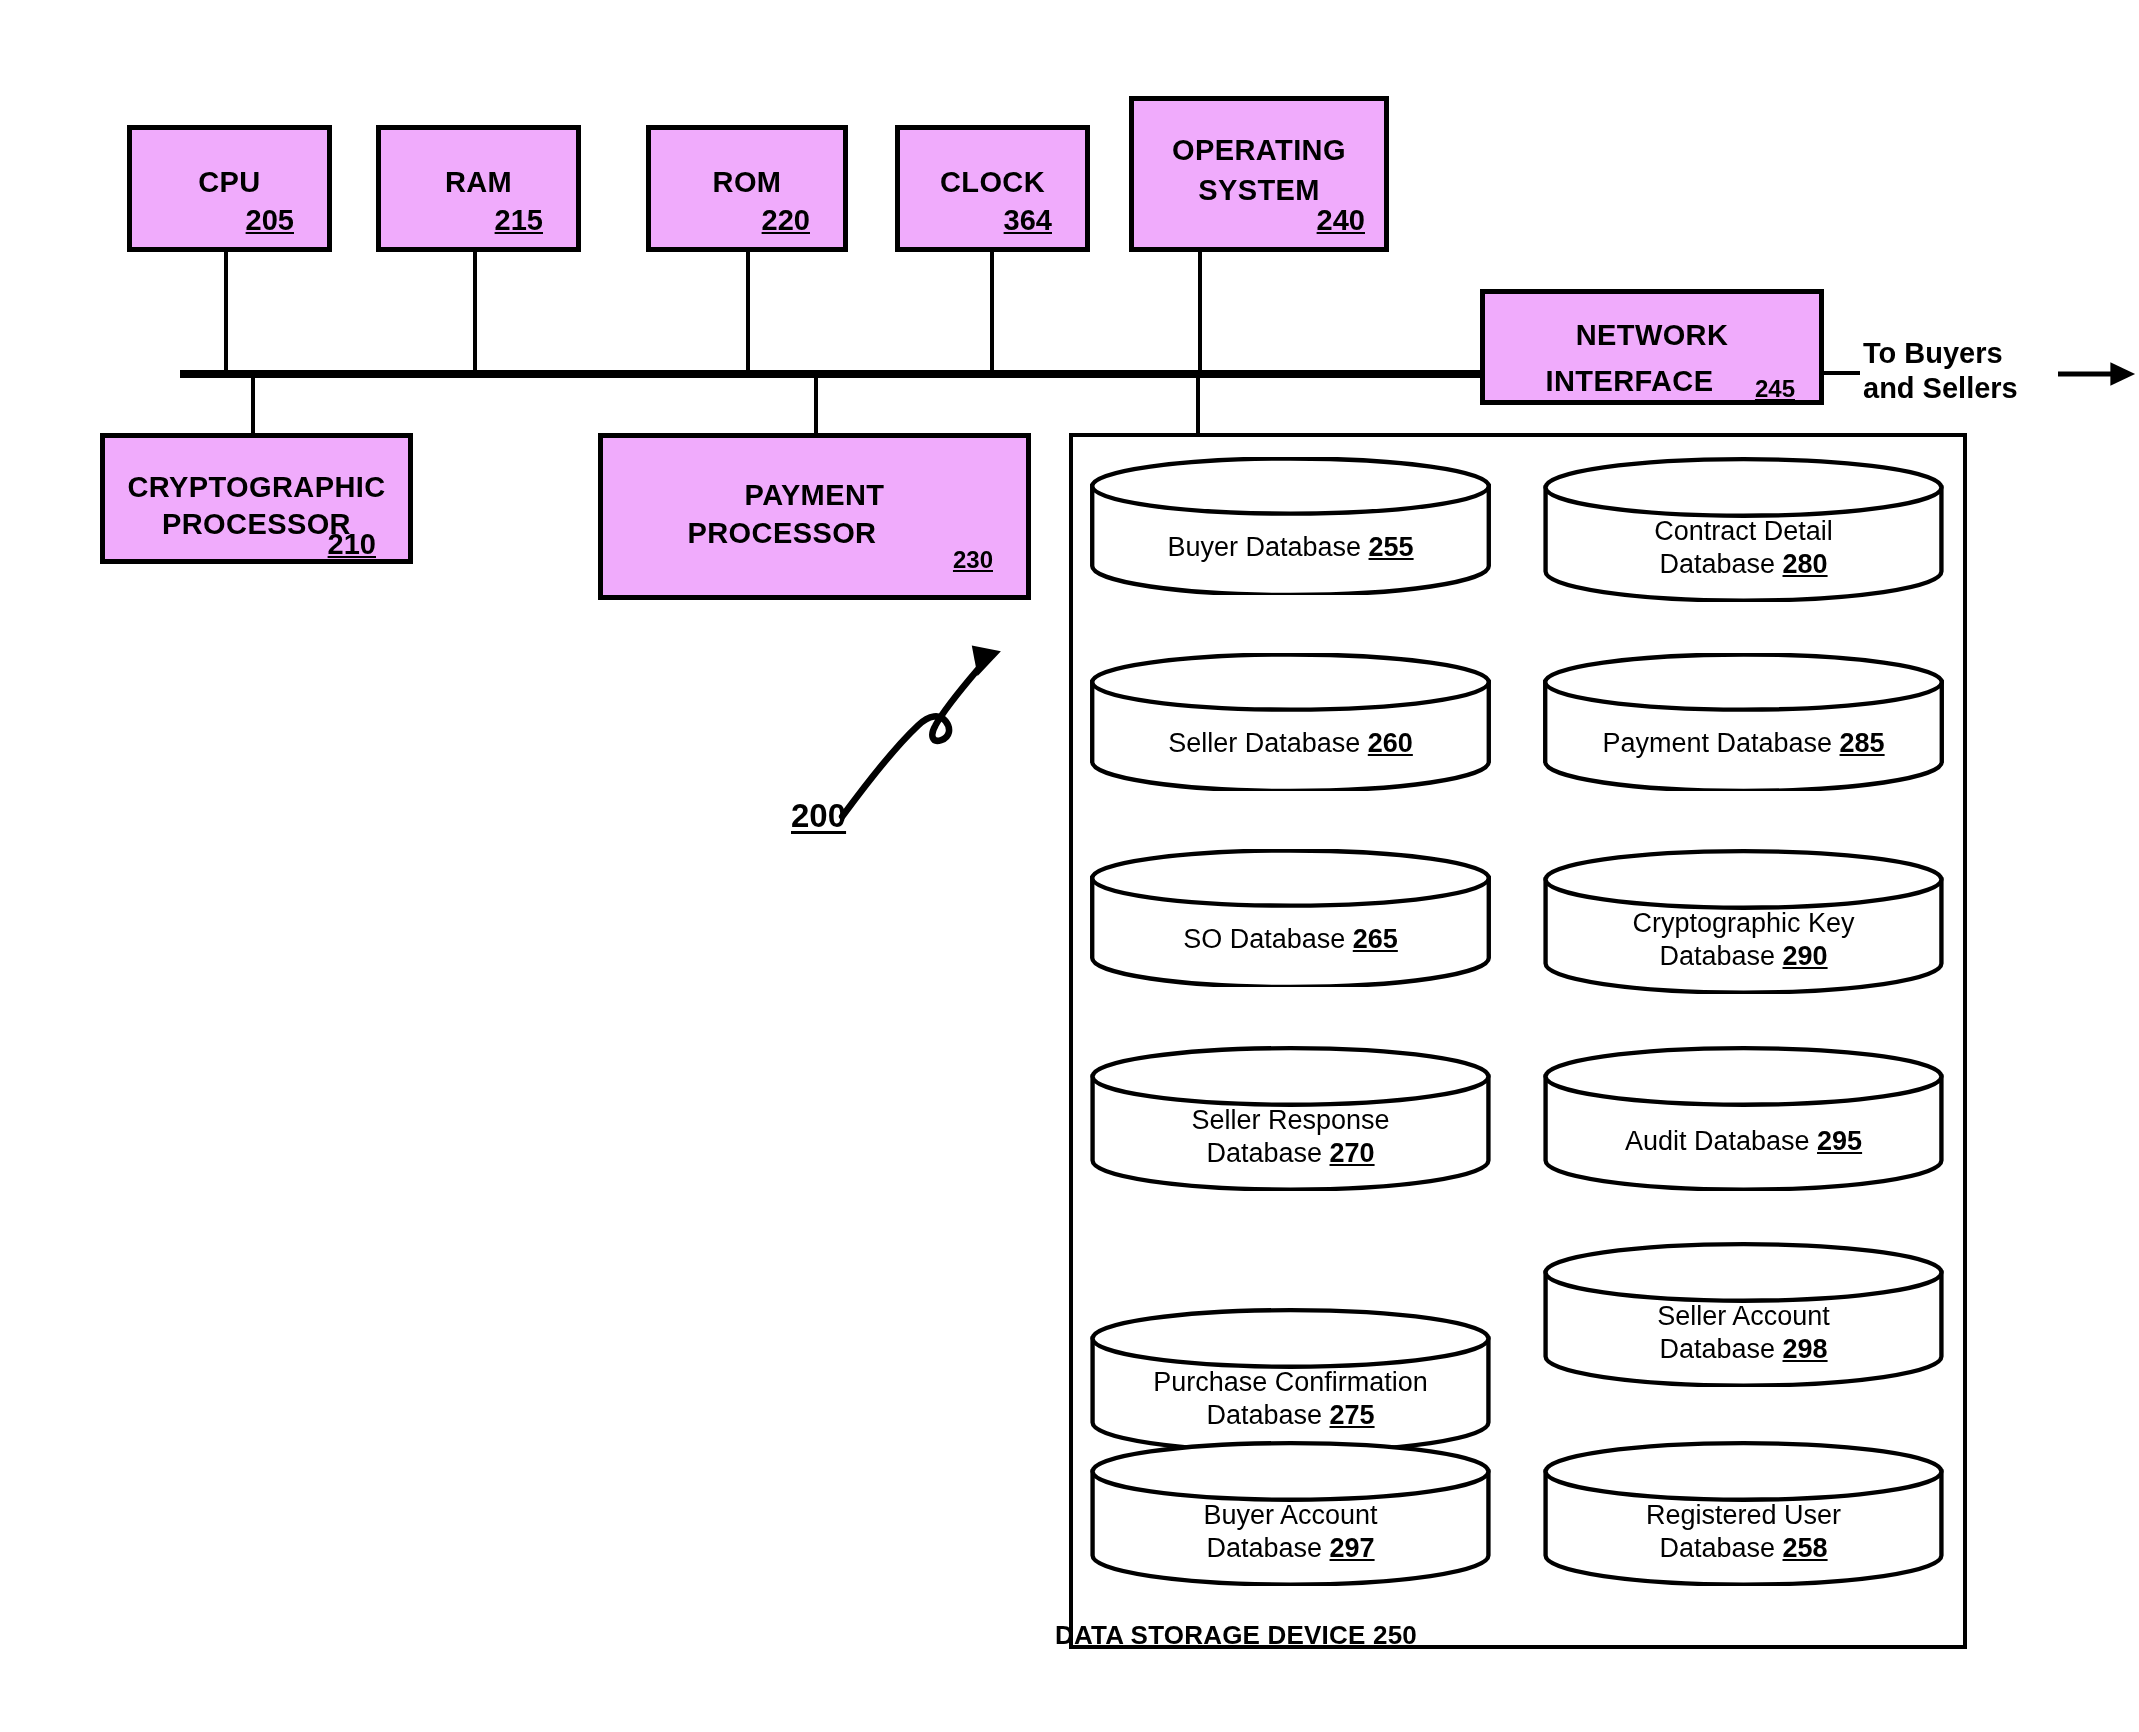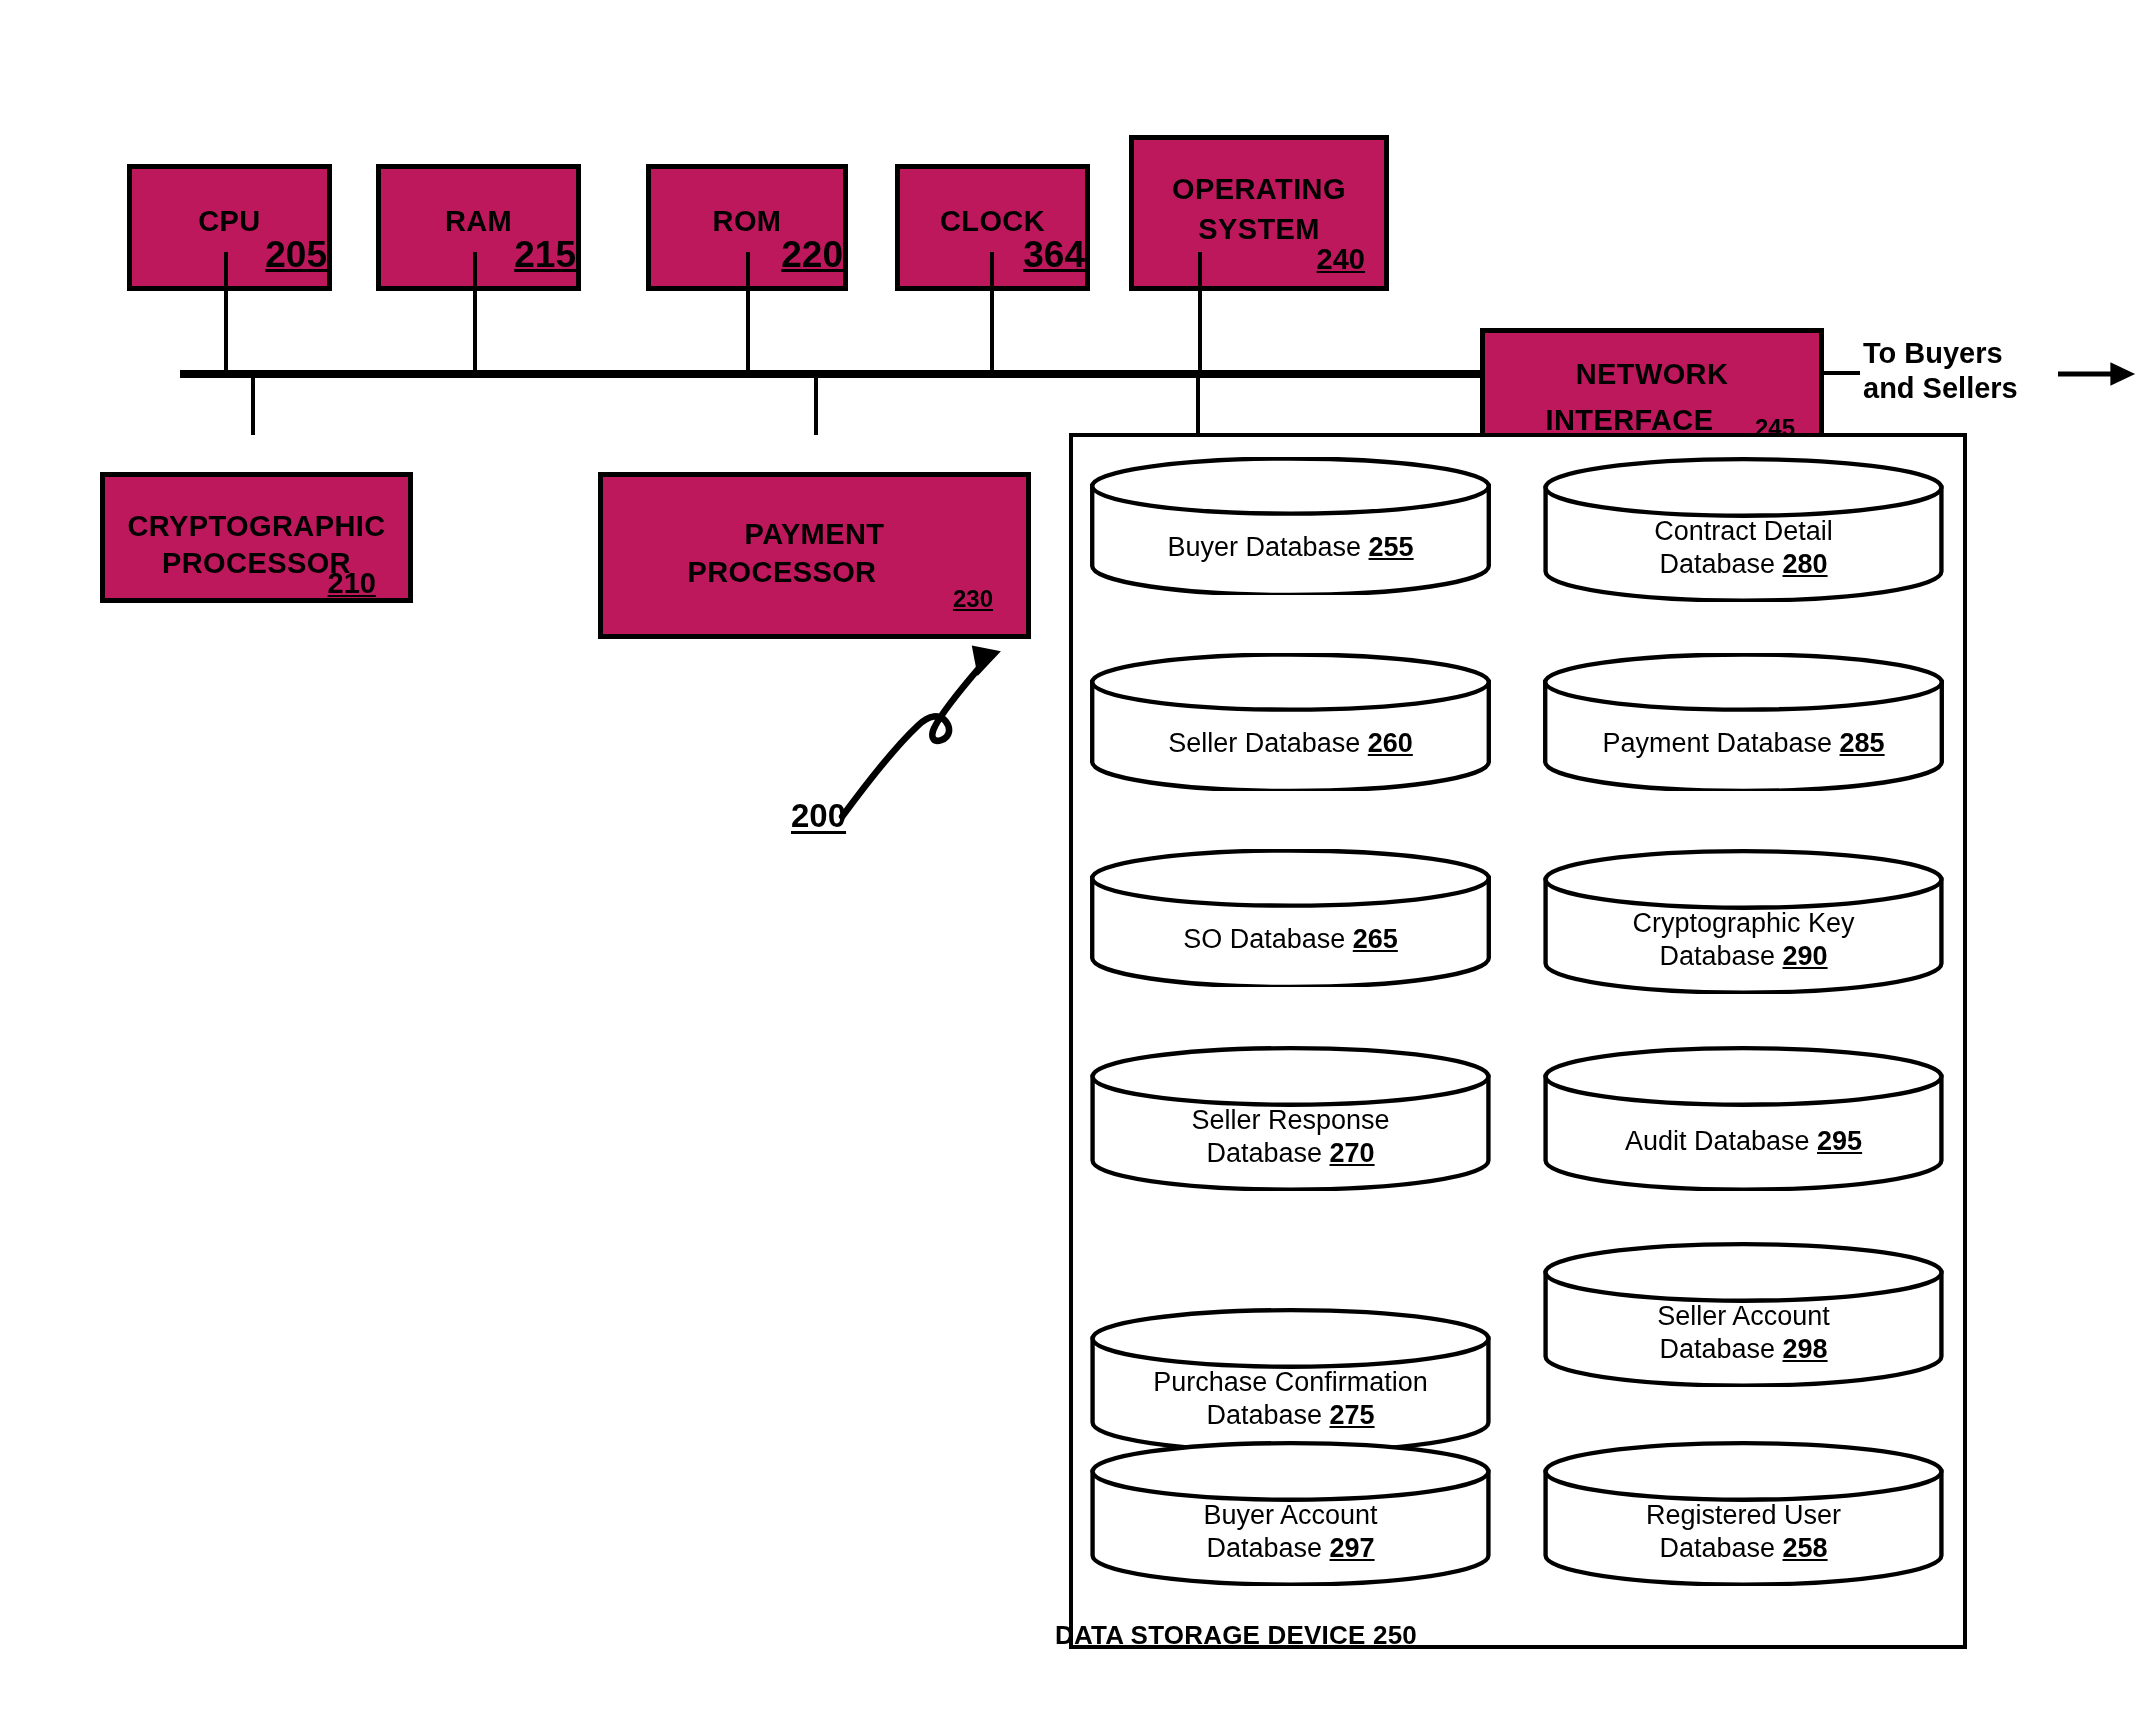--- a/index.html
+++ b/index.html
@@ -2,28 +2,28 @@
 <html style="font-size:11.6px"><head>
 <meta charset="utf-8">
 <style>
   html,body{margin:0;padding:0;background:#ffffff;}
   body{width:2140px;height:1733px;position:relative;overflow:hidden;
        font-family:"Liberation Sans","DejaVu Sans",sans-serif;color:#000;}
 
   #stage{position:absolute;left:0;top:0;width:2140px;height:1733px;}
 
   
-  .box{position:absolute;border:5.1px solid #000;background:#be185d;box-sizing:border-box;margin-top:39px;}
+  .box{position:absolute;border:5.1px solid #000;background:#f0abfc;box-sizing:border-box;}
   .box .btxt{position:absolute;left:0;right:0;text-align:center;
              font-weight:700;letter-spacing:0.4px;line-height:1.12;}
   .refnum{font-weight:700;text-decoration:underline;text-underline-offset:2.2px;}
 
   
   .topbox .btxt{top:50%;transform:translateY(-72%);font-size:29px;}
-  .topbox .ref{position:absolute;right:0;bottom:10.2px;font-size:37px;}
+  .topbox .ref{position:absolute;right:33px;bottom:10.2px;font-size:29px;}
 
   .osbox .btxt{top:33px;font-size:29px;}
   .osbox .ref{position:absolute;right:19px;bottom:10.2px;font-size:29px;}
 
   
   .nibox .btxt{top:25px;font-size:29px;}
   .nibox .nisub{position:absolute;right:24px;top:81px;font-size:24px;}
 
   
   .procbox .btxt{top:33px;font-size:29px;}

